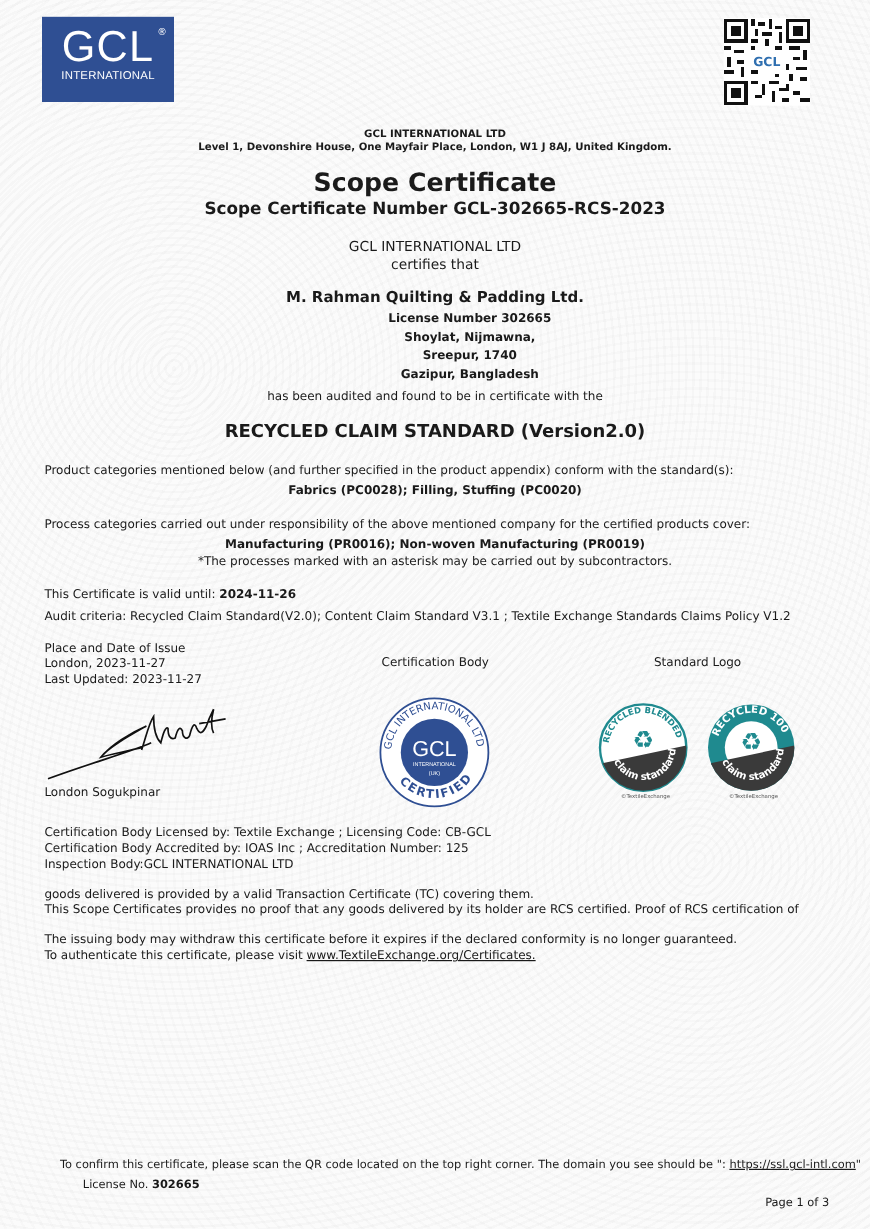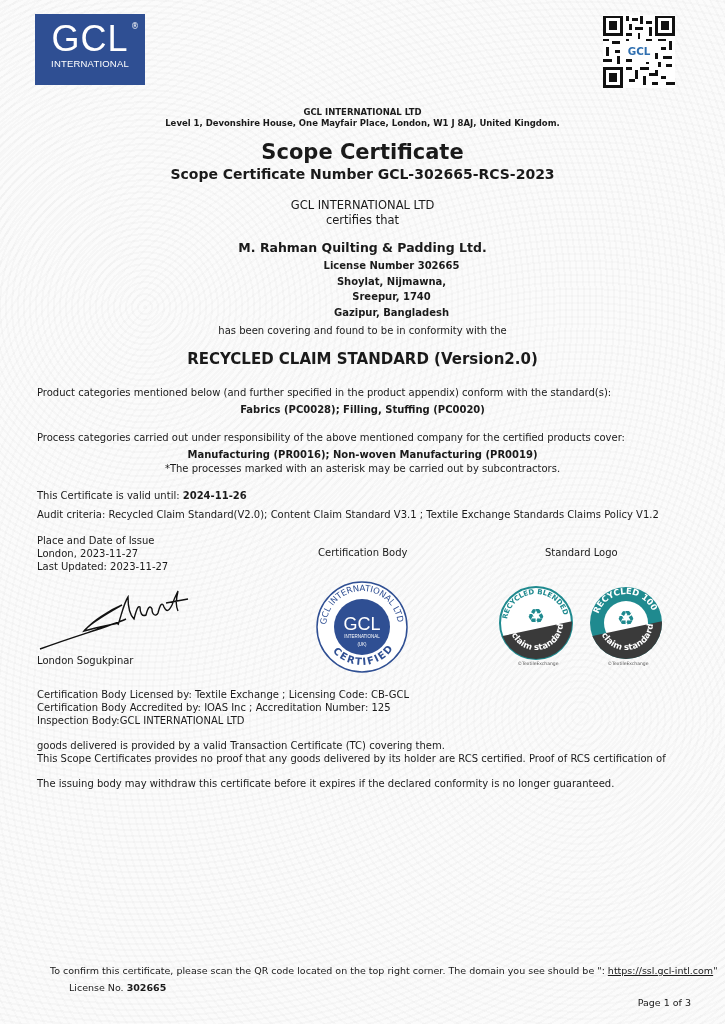--- a/index.html
+++ b/index.html
@@ -125,21 +125,21 @@
 </div>
 
 <div class="abs center company">M. Rahman Quilting &amp; Padding Ltd.</div>
 <div class="abs center addr">
   <div>License Number 302665</div>
   <div>Shoylat, Nijmawna,</div>
   <div>Sreepur, 1740</div>
   <div>Gazipur, Bangladesh</div>
 </div>
 
-<div class="abs center audited">has been covering and found to be in conformity with the</div>
+<div class="abs center audited">has been audited and found to be in certificate with the</div>
 <div class="abs center standard">RECYCLED CLAIM STANDARD (Version2.0)</div>
 
 <div class="abs left-text" style="top:387px;">Product categories mentioned below (and further specified in the product appendix) conform with the standard(s):</div>
 <div class="abs center mid-bold" style="top:404px;">Fabrics (PC0028); Filling, Stuffing (PC0020)</div>
 
 <div class="abs left-text" style="top:432px;">Process categories carried out under responsibility of the above mentioned company for the certified products cover:</div>
 <div class="abs center mid-bold" style="top:449px;">Manufacturing (PR0016); Non-woven Manufacturing (PR0019)</div>
 <div class="abs center small" style="top:463px;">*The processes marked with an asterisk may be carried out by subcontractors.</div>
 
 <div class="abs left-text" style="top:490px;">
@@ -224,20 +224,23 @@
   <div>Inspection Body:GCL INTERNATIONAL LTD</div>
 </div>
 
 <div class="abs left-text" style="top:739px; line-height:13px;">
   <div>goods delivered is provided by a valid Transaction Certificate (TC) covering them.</div>
   <div>This Scope Certificates provides no proof that any goods delivered by its holder are RCS certified. Proof of RCS certification of</div>
 </div>
 
 <div class="abs left-text" style="top:777px; line-height:13px;">
   <div>The issuing body may withdraw this certificate before it expires if the declared conformity is no longer guaranteed.</div>
+  <div>
+    <span>To authenticate this certificate, please visit </span><a class="link">www.TextileExchange.org/Certificates.</a>
+  </div>
 </div>
 
 <div class="abs small" style="left:50px; top:965px; font-size:9.5px;">
   <span>To confirm this certificate, please scan the QR code located on the top right corner. The domain you see should be ": </span><a class="link">https://ssl.gcl-intl.com</a><span>"</span>
 </div>
 <div class="abs left-text" style="top:982px; font-size:9.5px;margin-left:32px;">
   <span>License No. </span><b>302665</b>
 </div>
 <div class="abs small" style="right:34px; top:997px; font-size:9.5px;">Page 1 of 3</div>
 

